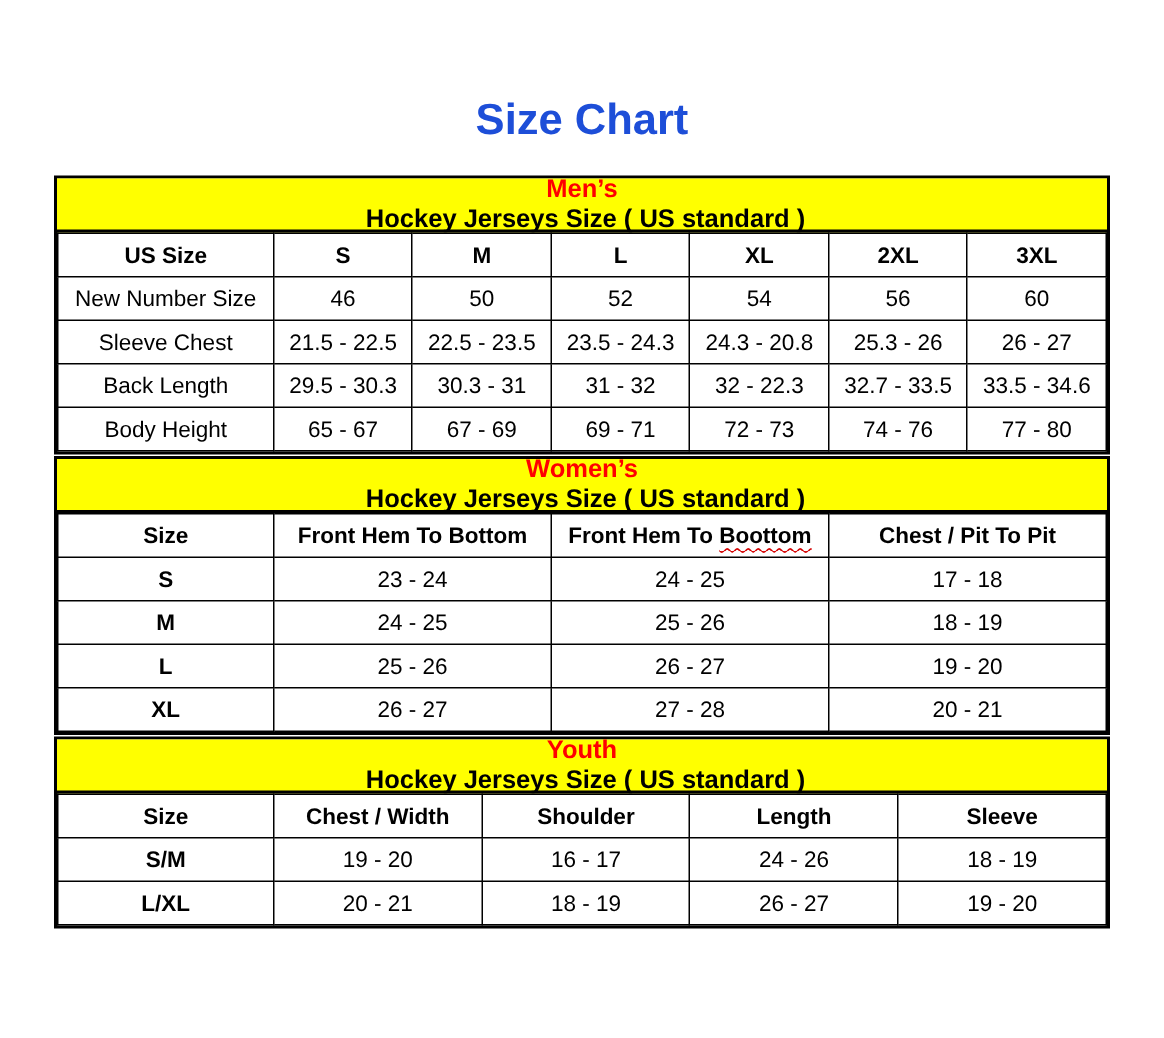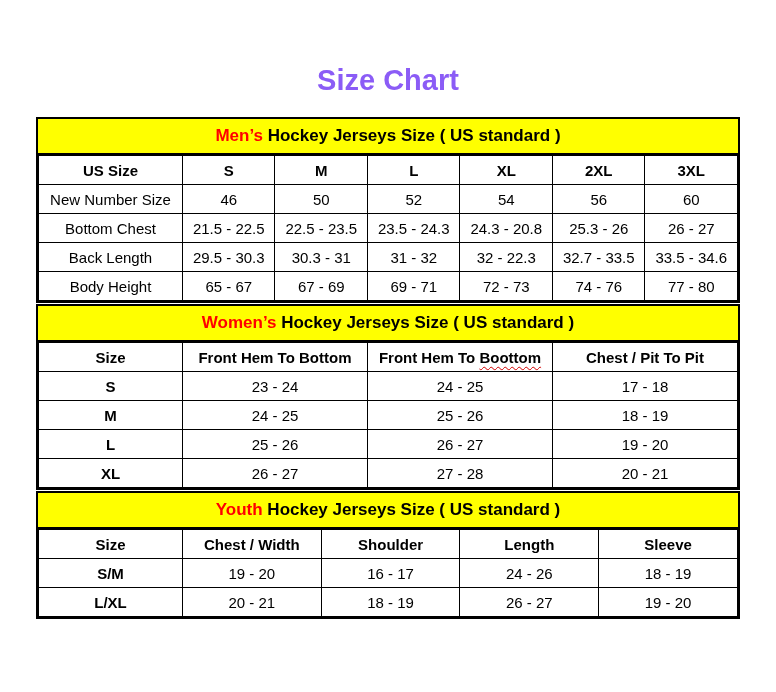--- a/index.html
+++ b/index.html
@@ -12,41 +12,42 @@
     height: 692px;
     font-family: "Liberation Sans", sans-serif;
     color: #000000;
     overflow: hidden;
   }
   .page-title {
     margin: 64px 36px 20px 36px;
     text-align: center;
     font-size: 29px;
     font-weight: bold;
-    color: #8b5cf6;
+    color: #1d4ed8;
   }
   .chart-wrap {
     margin: 0 36px;
   }
   .section {
     border: 2px solid #000000;
   }
   .section + .section {
     margin-top: 1px;
   }
   .band {
     height: 34px;
     display: flex;
     align-items: center;
     justify-content: center;
     background: #ffff00;
     border-bottom: 2px solid #000000;
     font-weight: bold;
     font-size: 17px;
     white-space: pre;
+    flex-direction: column;
   }
   .band .accent {
     color: #ff0000;
   }
   table {
     width: 100%;
     border-collapse: collapse;
     table-layout: fixed;
   }
   th, td {
@@ -105,21 +106,21 @@
       <tr>
         <td>New Number Size</td>
         <td>46</td>
         <td>50</td>
         <td>52</td>
         <td>54</td>
         <td>56</td>
         <td>60</td>
       </tr>
       <tr>
-        <td>Bottom Chest</td>
+        <td>Sleeve Chest</td>
         <td>21.5 - 22.5</td>
         <td>22.5 - 23.5</td>
         <td>23.5 - 24.3</td>
         <td>24.3 - 20.8</td>
         <td>25.3 - 26</td>
         <td>26 - 27</td>
       </tr>
       <tr>
         <td>Back Length</td>
         <td>29.5 - 30.3</td>

